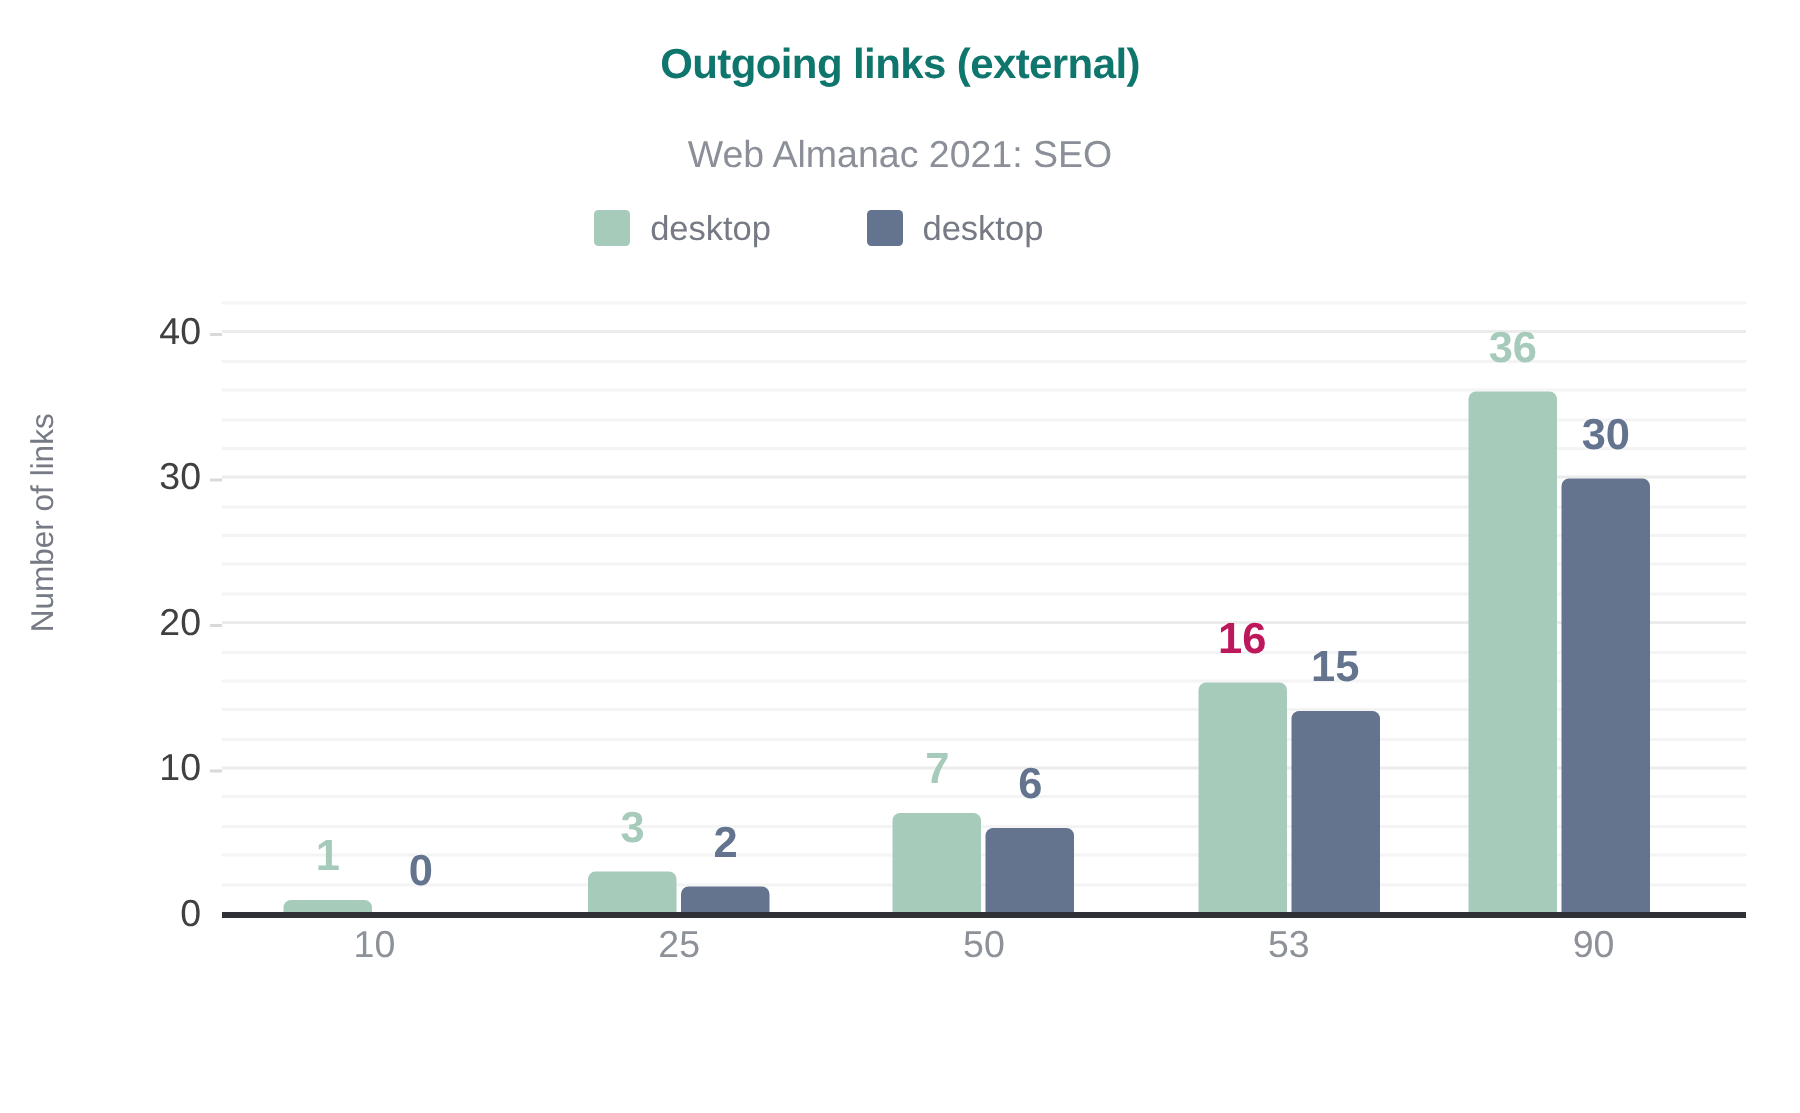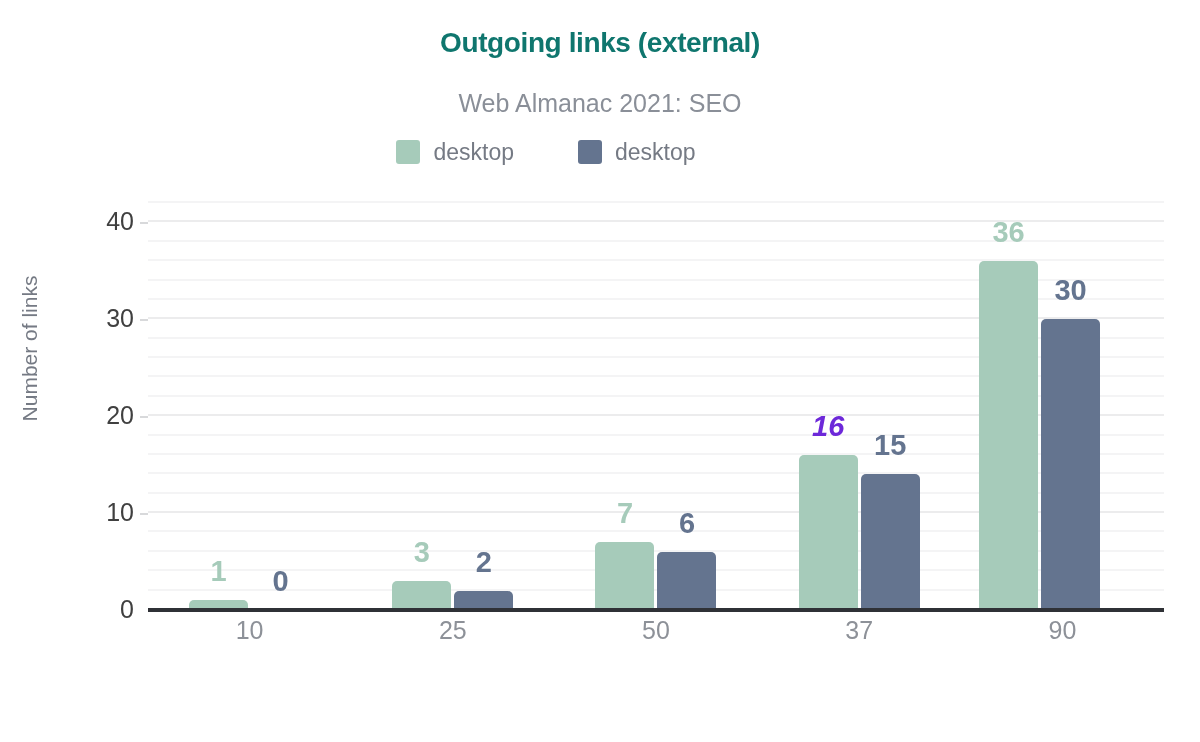--- a/index.html
+++ b/index.html
@@ -256,35 +256,35 @@
         <div class="bar-value" style="left: 91.1px; width: 83px; bottom: 33.381px; color: rgb(100, 116, 143);">2</div>
       </div>
       <div class="bar-group" style="left: 406.4px; width: 203.2px;">
         <div class="bar" style="left: 41.1px; width: 59px; height: 67.8333px; background: rgb(166, 203, 186);"></div>
         <div class="bar-value" style="left: 29.1px; width: 83px; bottom: 81.8333px; color: rgb(166, 203, 186);">7</div>
         <div class="bar" style="left: 103.1px; width: 59px; height: 58.1429px; background: rgb(100, 116, 143);"></div>
         <div class="bar-value" style="left: 91.1px; width: 83px; bottom: 72.1429px; color: rgb(100, 116, 143);">6</div>
       </div>
       <div class="bar-group" style="left: 609.6px; width: 203.2px;">
         <div class="bar" style="left: 41.1px; width: 59px; height: 155.048px; background: rgb(166, 203, 186);"></div>
-        <div class="bar-value" style="left: 29.1px; width: 83px; bottom: 169.048px; color: #6d28d9; font-style: italic;">16</div>
+        <div class="bar-value" style="left: 29.1px; width: 83px; bottom: 169.048px; color: #be185d;">16</div>
         <div class="bar" style="left: 103.1px; width: 59px; height: 135.667px; background: rgb(100, 116, 143);"></div>
         <div class="bar-value" style="left: 91.1px; width: 83px; bottom: 149.667px; color: rgb(100, 116, 143);">15</div>
       </div>
       <div class="bar-group" style="left: 790px; width: 203.2px;">
         <div class="bar" style="left: 41.1px; width: 59px; height: 348.857px; background: rgb(166, 203, 186);"></div>
         <div class="bar-value" style="left: 29.1px; width: 83px; bottom: 362.857px; color: rgb(166, 203, 186);">36</div>
         <div class="bar" style="left: 103.1px; width: 59px; height: 290.714px; background: rgb(100, 116, 143);"></div>
         <div class="bar-value" style="left: 91.1px; width: 83px; bottom: 304.714px; color: rgb(100, 116, 143);">30</div>
       </div>
     </div>
 
   <div class="axis-baseline"></div>
 
   <div id="x-axis">
       <div class="x-tick" style="left: 148px; width: 203.2px;">10</div>
       <div class="x-tick" style="left: 351.2px; width: 203.2px;">25</div>
       <div class="x-tick" style="left: 554.4px; width: 203.2px;">50</div>
-      <div class="x-tick" style="left: 757.6px; width: 203.2px;">37</div>
+      <div class="x-tick" style="left: 757.6px; width: 203.2px;">53</div>
       <div class="x-tick" style="left: 960.8px; width: 203.2px;">90</div>
     </div>
 
 </div>
 
 </body></html>

